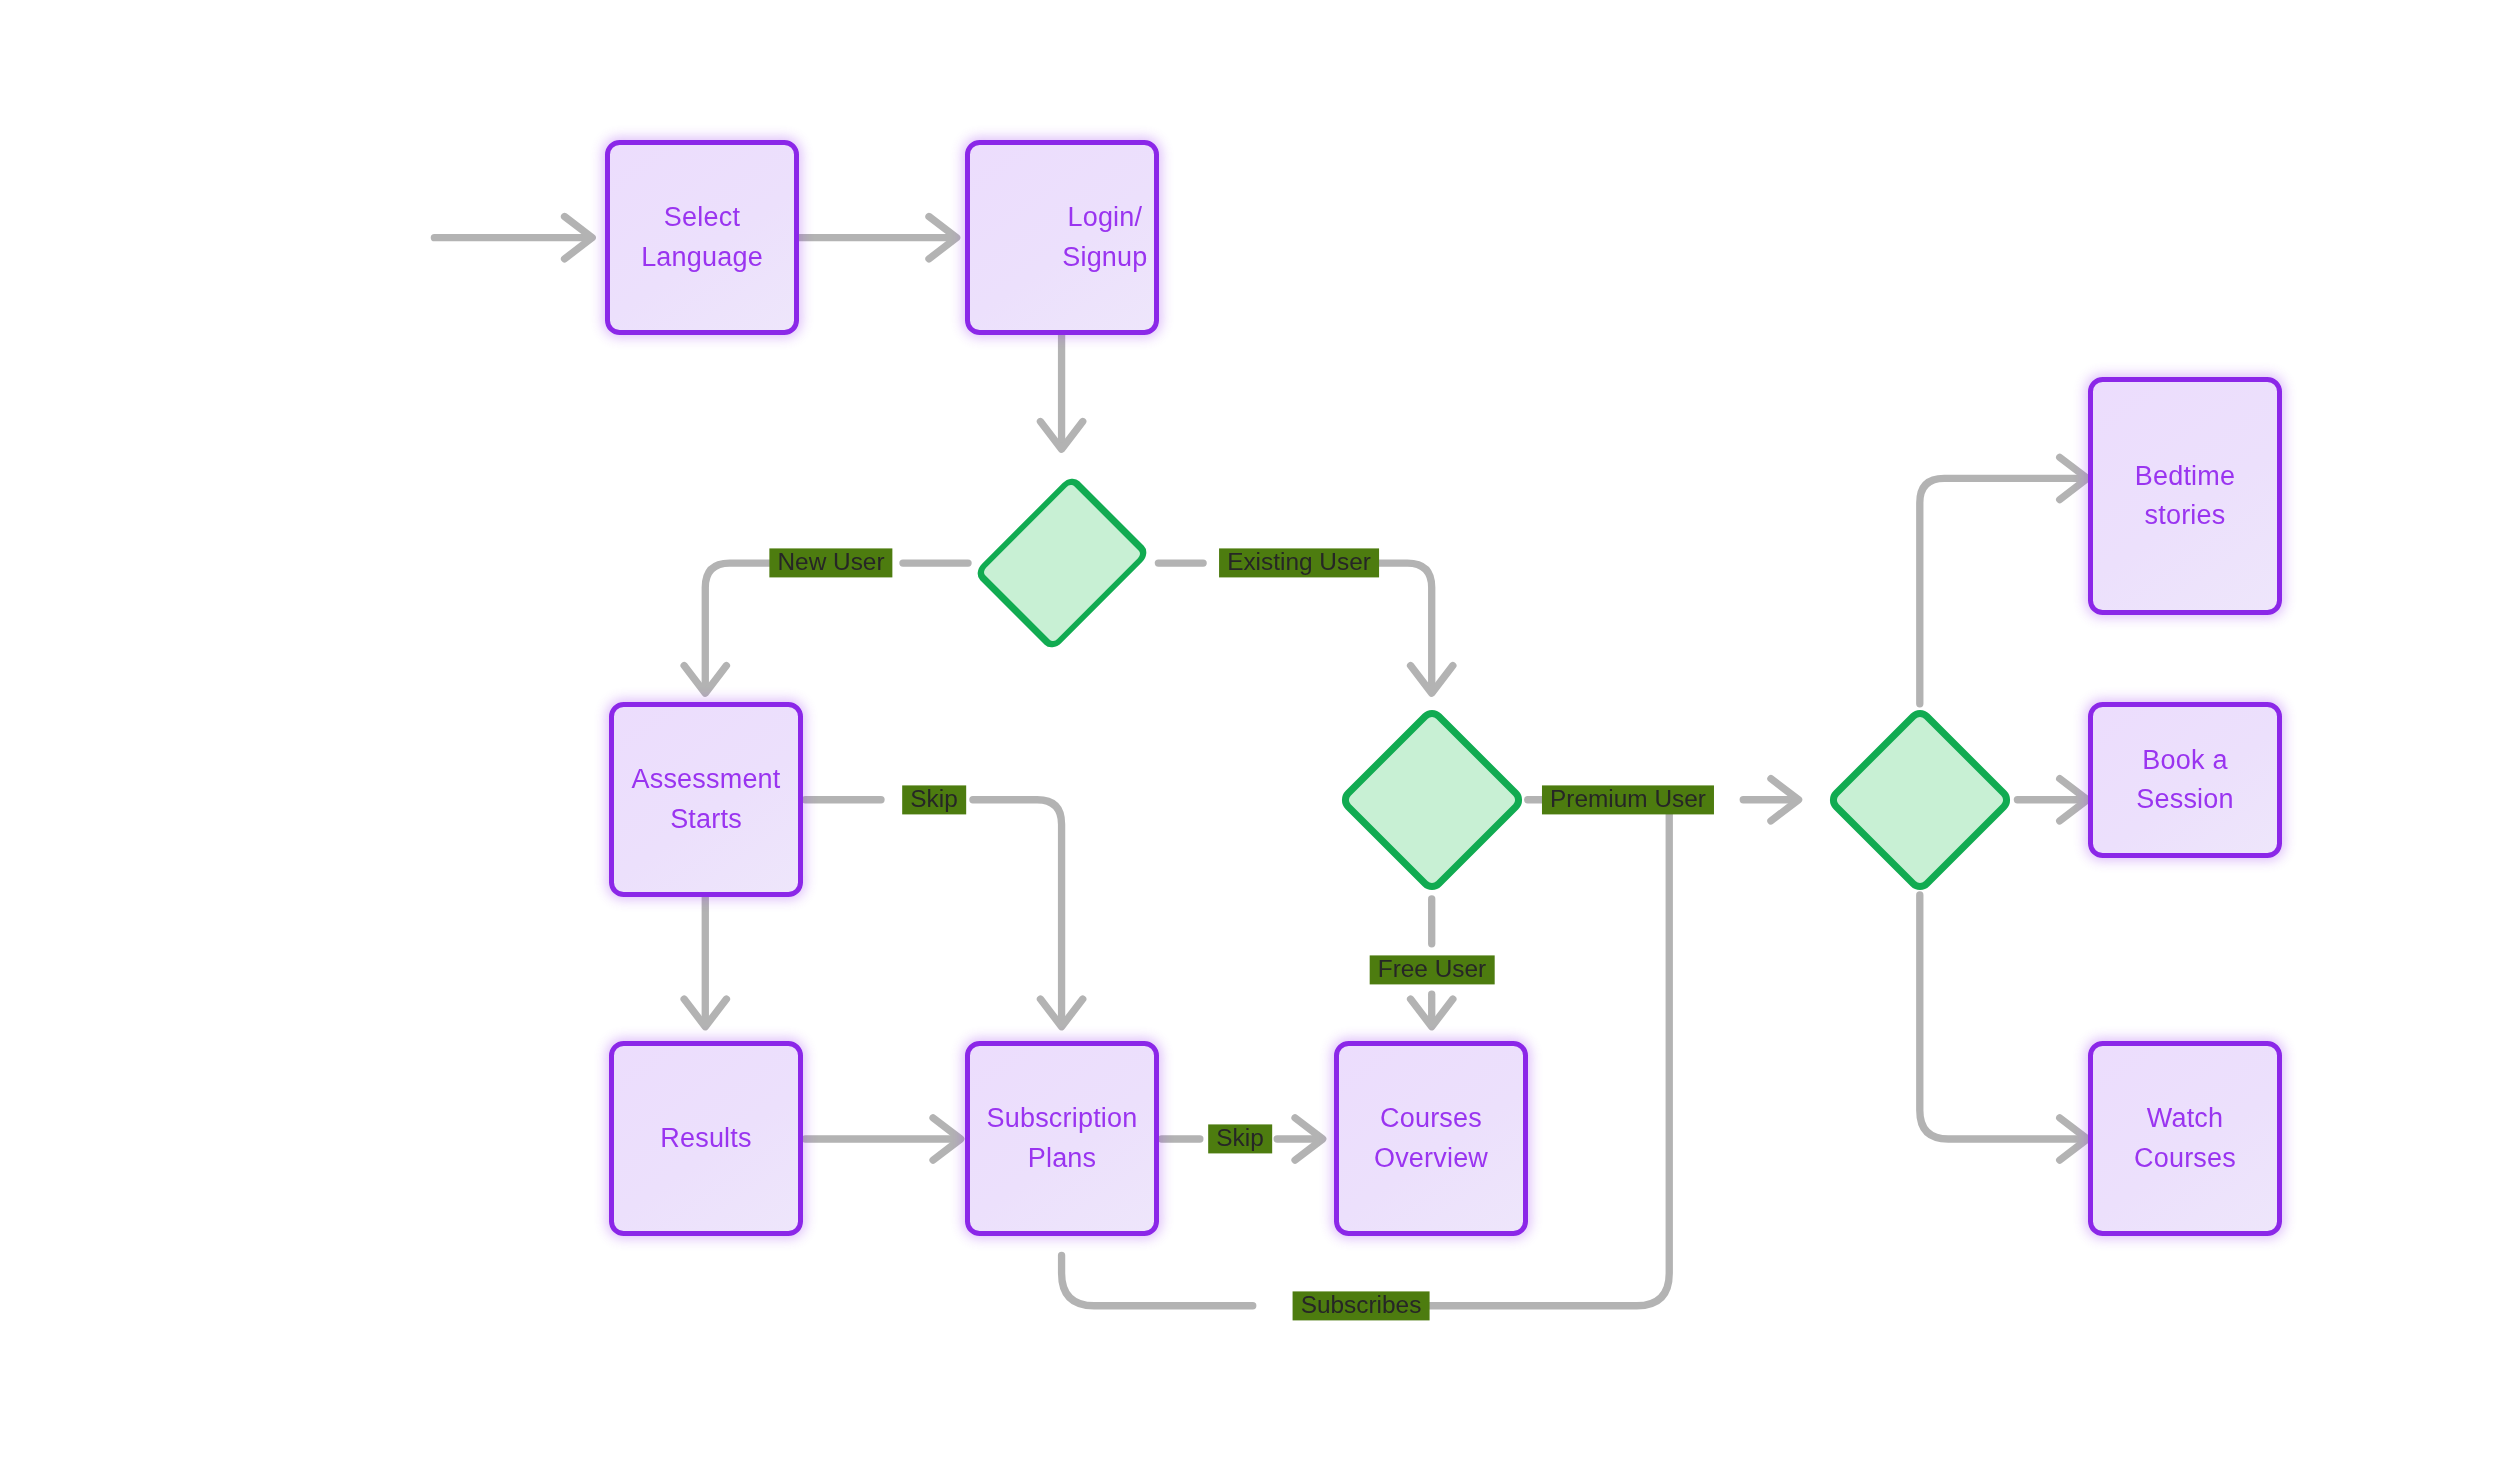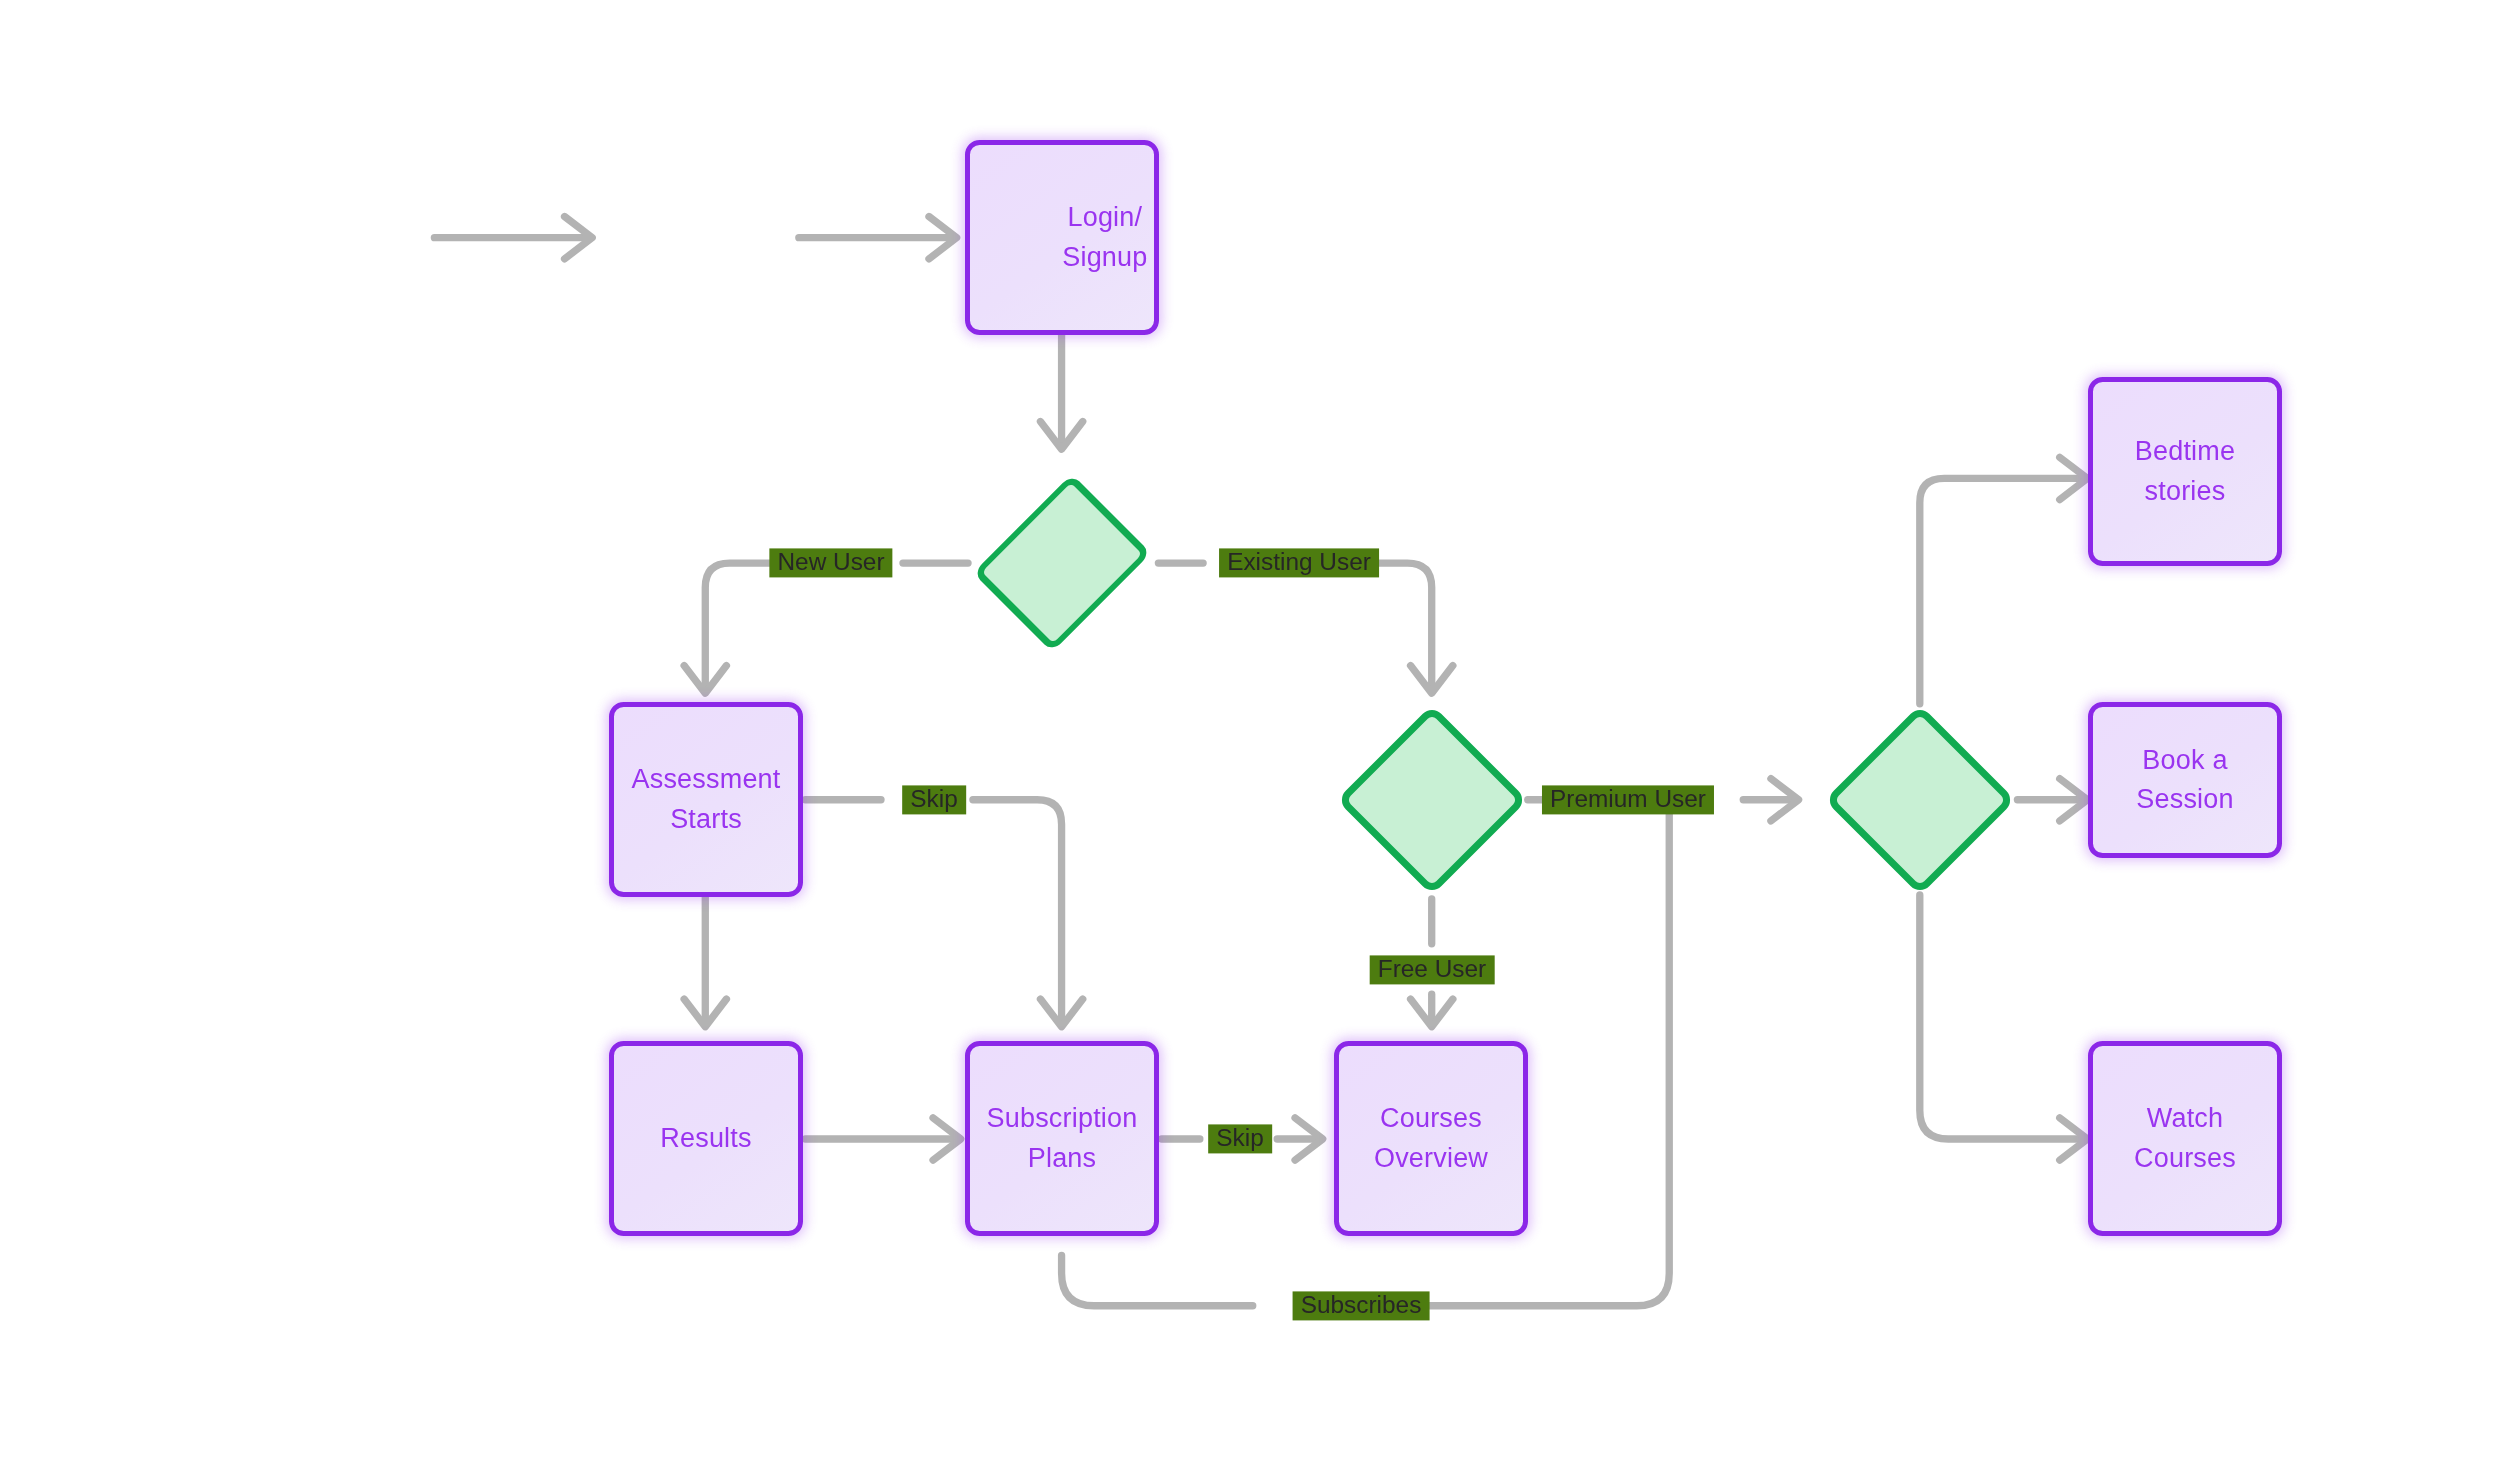--- a/index.html
+++ b/index.html
@@ -166,20 +166,24 @@
 
   <div class="edge-label" style="left:1240px; top:1139px;">Skip</div>
 
   <div class="edge-label" style="left:1432px; top:970px;">Free User</div>
 
   <div class="edge-label" style="left:1628px; top:800px;">Premium User</div>
 
   <div class="edge-label" style="left:1361px; top:1306px;">Subscribes</div>
 
 
+  <div class="node" style="left:605px; top:140px; width:194px; height:195px;">
+    <span class="label">Select
+Language</span>
+  </div>
 
   <div class="node" style="left:965px; top:140px; width:194px; height:195px;justify-content:flex-end;">
     <span class="label">Login/
 Signup</span>
   </div>
 
   <div class="decision tall" style="left:964px; top:465px; width:195px; height:195px;">
     <div class="dia" style="width:140px; height:140px;"></div>
   </div>
 
@@ -203,21 +207,21 @@
 
   <div class="node" style="left:1334px; top:1041px; width:194px; height:195px;">
     <span class="label">Courses
 Overview</span>
   </div>
 
   <div class="decision" style="left:1822px; top:702px; width:195px; height:195px;">
     <div class="dia" style="width:135px; height:135px;"></div>
   </div>
 
-  <div class="node" style="left:2088px; top:377px; width:194px; height:189px;">
+  <div class="node" style="left:2088px; top:377px; width:194px; height:238px;">
     <span class="label">Bedtime
 stories</span>
   </div>
 
   <div class="node" style="left:2088px; top:702px; width:194px; height:156px;">
     <span class="label">Book a
 Session</span>
   </div>
 
   <div class="node" style="left:2088px; top:1041px; width:194px; height:195px;">

